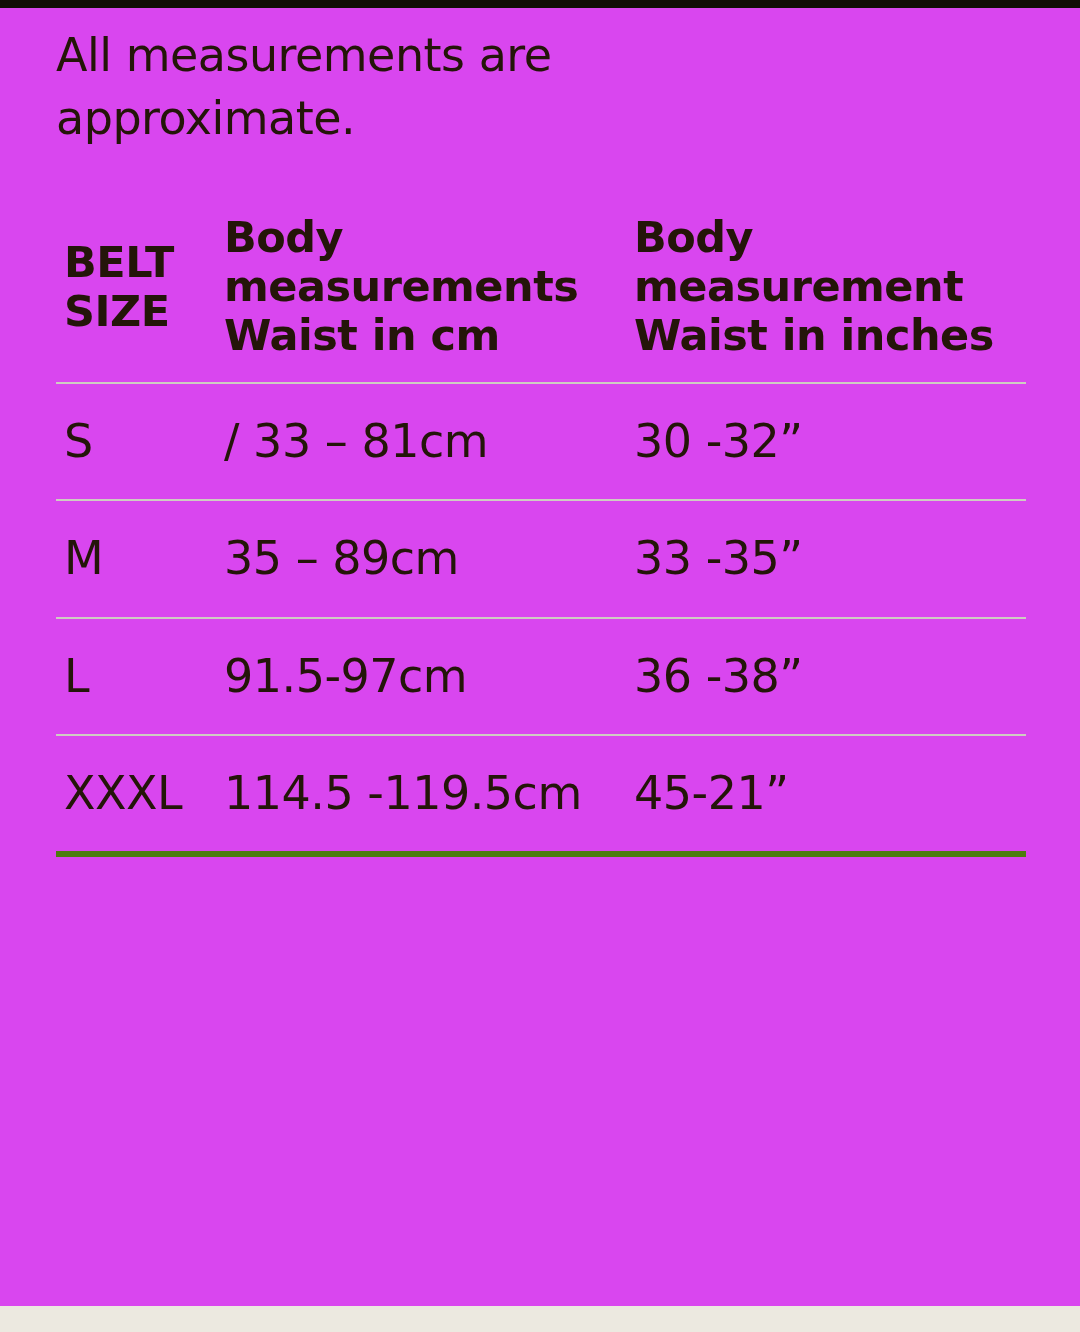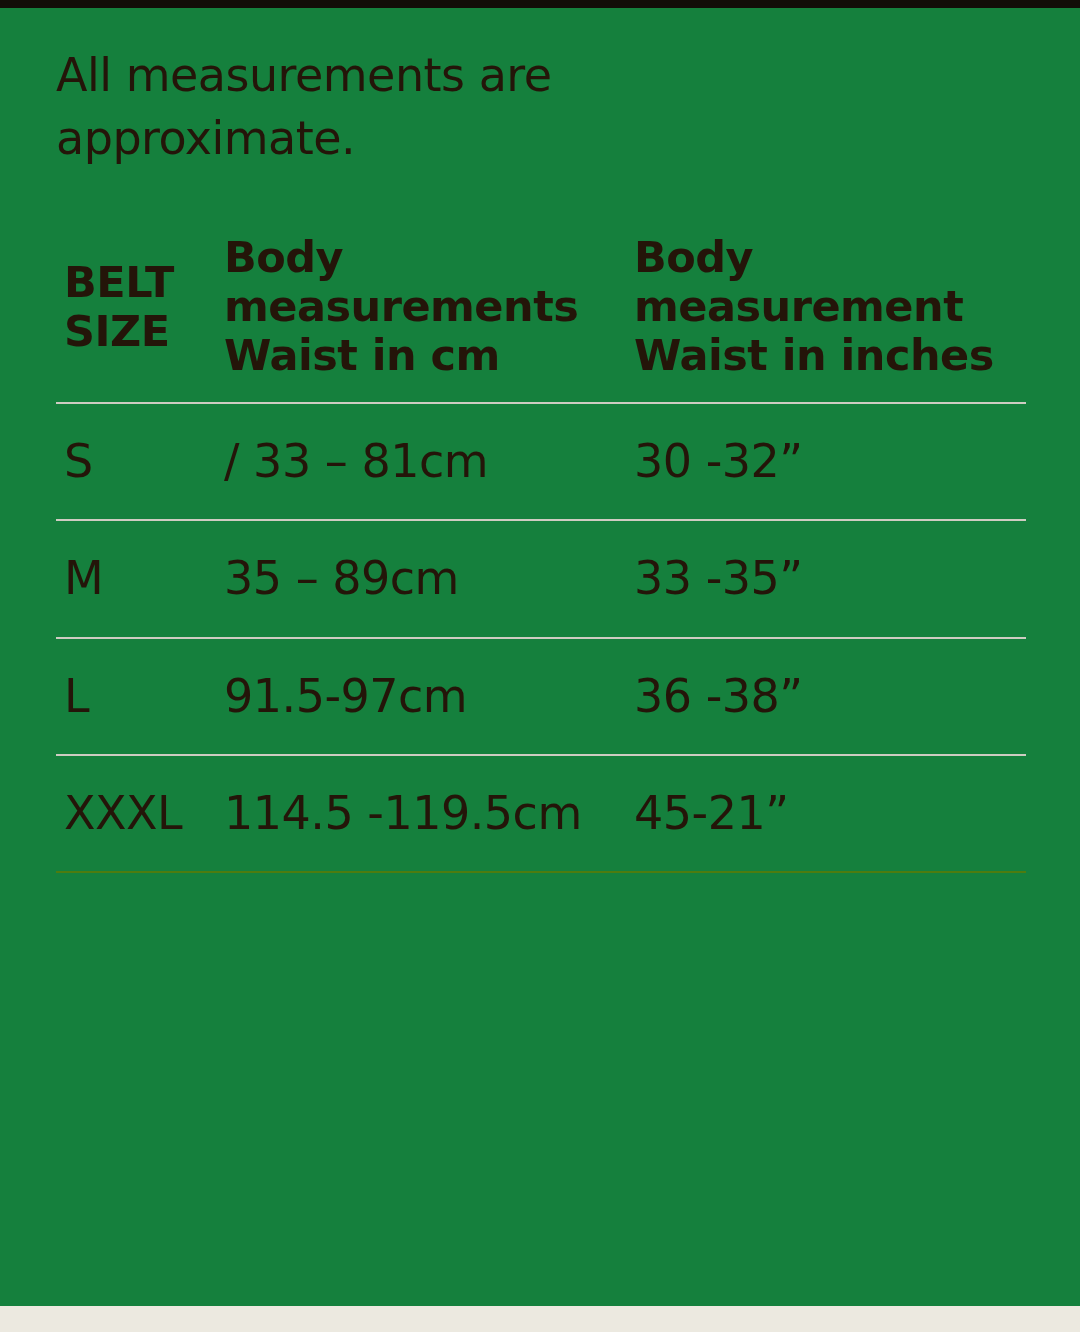--- a/index.html
+++ b/index.html
@@ -20,23 +20,23 @@
     top: 0; left: 0;
     width: 100%;
     height: 8px;
     background: #120d08;
   }
   .page {
     position: absolute;
     top: 8px; left: 0;
     width: 1080px;
     height: 1324px;
-    background: #15803d;
+    background: #d946ef;
     box-sizing: border-box;
-    padding: 36px 56px 0 56px;
+    padding: 16px 56px 0 56px;
   }
   .intro {
     font-size: 46px;
     line-height: 1.36;
     font-weight: 400;
     color: #241509;
     letter-spacing: -0.5px;
     max-width: 680px;
     margin: 0 0 64px 0;
   }
@@ -69,21 +69,21 @@
     font-weight: 400;
     color: #241509;
     line-height: 1.2;
     padding: 30px 0 30px 0;
     vertical-align: middle;
     border-top: 2px solid #cfccc2;
     letter-spacing: -0.5px;
   }
   table.size-table td.c-size { padding-left: 8px; }
   table.size-table tr.last td {
-    border-bottom: 2px solid #4d7c0f;
+    border-bottom: 6px solid #4d7c0f;
   }
   .bottom-fade {
     position: absolute;
     left: 0;
     bottom: 0;
     width: 100%;
     height: 26px;
     background: #ece9e0;
   }
 </style>

